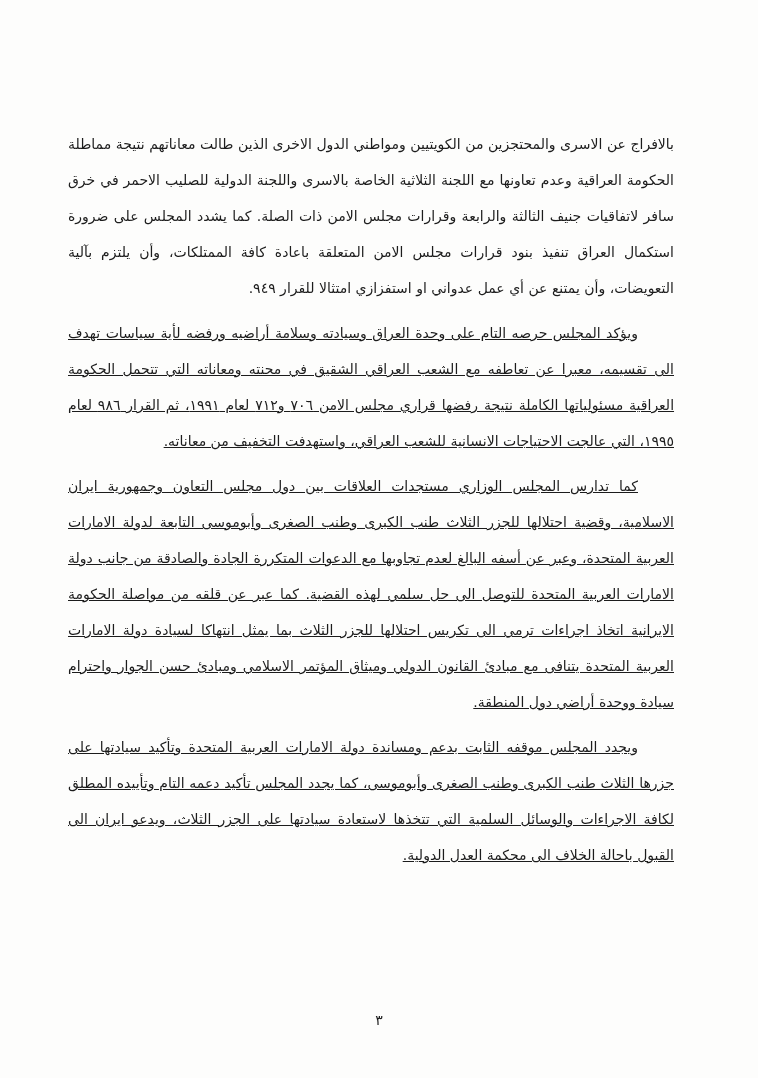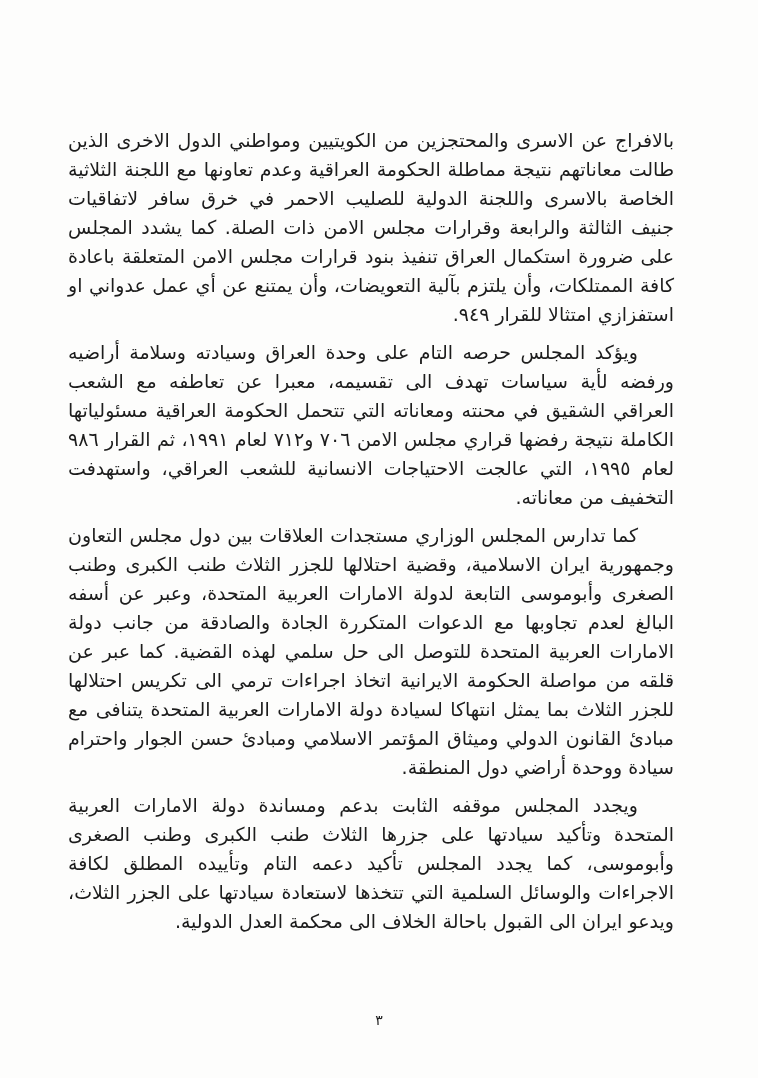--- a/index.html
+++ b/index.html
@@ -17,30 +17,31 @@
       font-family: "DejaVu Sans", sans-serif;
       color: #1c1c1c;
     }
     .text-block {
       position: absolute;
       top: 126px;
       right: 84px;
       left: 68px;
       direction: rtl;
       text-align: justify;
-      font-size: 19px;
-      line-height: 29px;
+      font-size: 14px;
+      line-height: 36px;
       letter-spacing: 0.1px;
     }
     .text-block p {
       margin: 0 0 9px 0;
       padding: 0;
     }
     .text-block p.indent {
       text-indent: 36px;
+      text-decoration: underline;
     }
     .text-block p.gap-before {
       margin-top: 7px;
     }
     .page-number {
       position: absolute;
       bottom: 50px;
       left: 0;
       right: 0;
       text-align: center;

